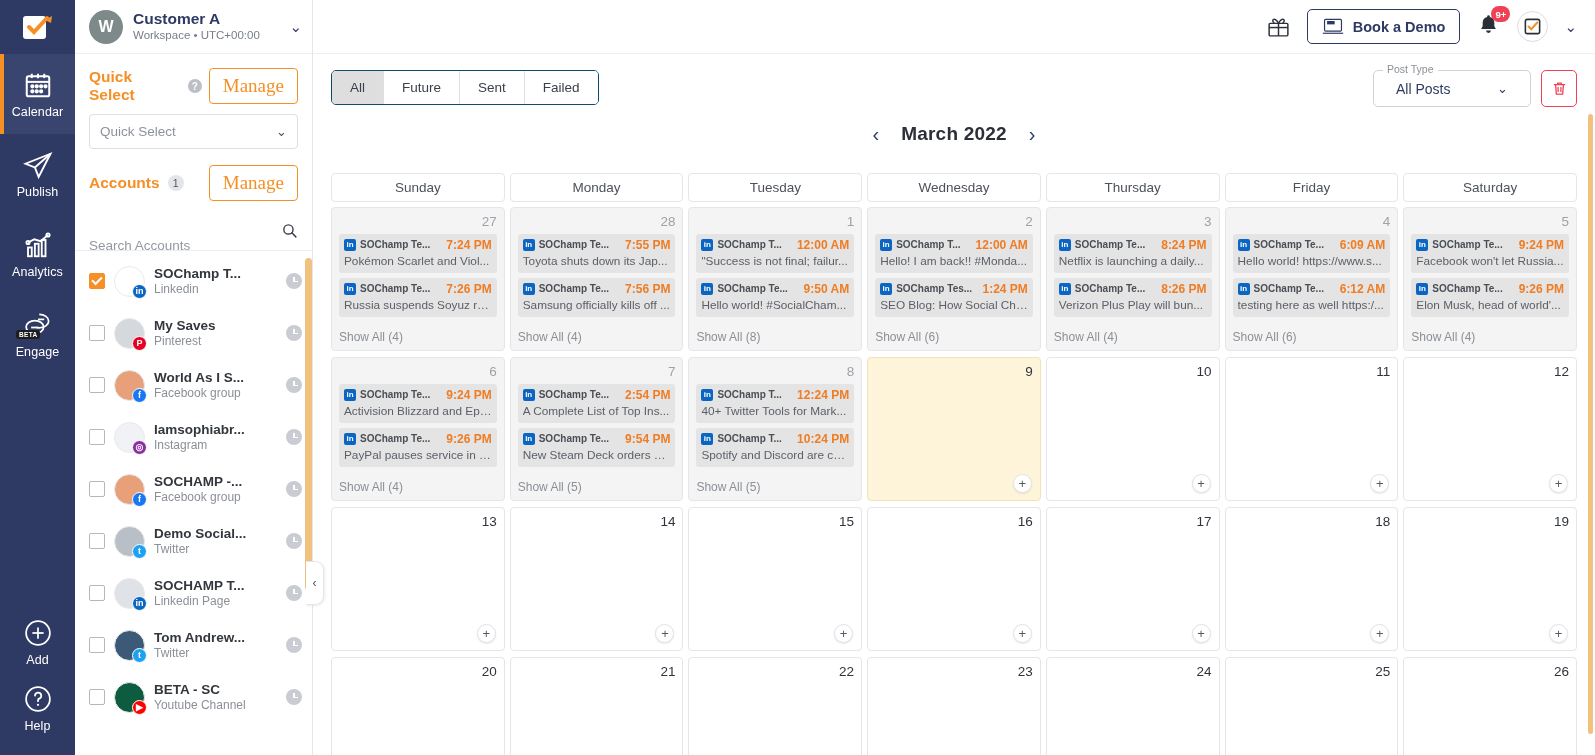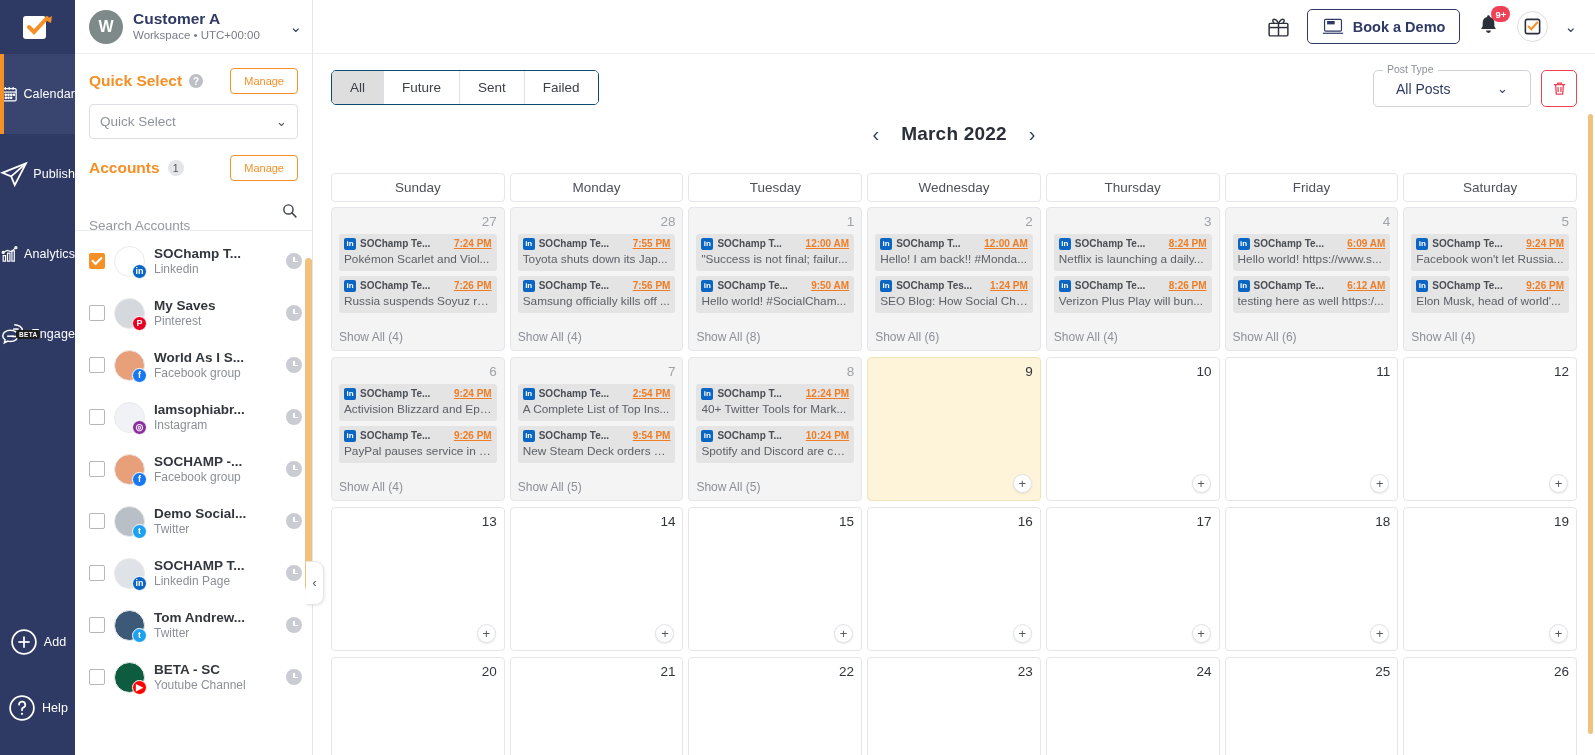--- a/index.html
+++ b/index.html
@@ -17,21 +17,21 @@
     display: flex; flex-direction: column; align-items: center;
     flex: 0 0 75px; position: relative;
   }
   .rail-logo {
     height: 54px; width: 100%;
     display: flex; align-items: center; justify-content: center;
   }
   .logo-mark { position: relative; width: 34px; height: 34px; }
   .rail-item {
     width: 75px; height: 80px;
-    display: flex; align-items: center; justify-content: center;
+    display: flex; flex-direction: column; align-items: center; justify-content: center;
     gap: 5px; position: relative; cursor: pointer;
   }
   .rail-item.active { background: #39456e; }
   .rail-item.active::before {
     content: ""; position: absolute; left: 0; top: 0; bottom: 0;
     width: 4px; background: #f59026;
   }
   .rail-label { font-size: 12.5px; letter-spacing: .1px; }
   .rail-icon { width: 30px; height: 30px; display: block; }
   .beta-badge {
@@ -68,22 +68,22 @@
     display: flex; align-items: center; padding: 14px 14px 8px 14px; gap: 7px;
   }
   .qs-title { font-size: 15.5px; font-weight: bold; color: #f59026; }
   .help-dot {
     width: 14px; height: 14px; border-radius: 50%; background: #bcc0c6;
     color: #fff; font-size: 10px; font-weight: bold;
     display: flex; align-items: center; justify-content: center;
   }
   .manage-btn {
     margin-left: auto; border: 1.4px solid #f59026; color: #f59026;
-    background: #fff; border-radius: 4px; font-size: 11px;
-    padding: 6px 13px; cursor: pointer; font-family: Liberation Sans, sans-serif;
+    background: #fff; border-radius: 4px; font-size: 19px;
+    padding: 6px 13px; cursor: pointer; font-family: Liberation Serif, serif;
   }
   .qs-select {
     margin: 2px 14px 0 14px; height: 35px; border: 1px solid #dcdfe4;
     border-radius: 4px; display: flex; align-items: center;
     padding: 0 10px; font-size: 13.5px; color: #8d929a; cursor: pointer;
   }
   .qs-select .chev2 { margin-left: auto; color: #4a4f58; font-size: 13px; }
 
   .acct-head { display: flex; align-items: center; padding: 16px 14px 8px 14px; gap: 8px; }
   .acct-title { font-size: 15.5px; font-weight: bold; color: #f59026; }
@@ -251,21 +251,21 @@
   .li-icon {
     width: 12px; height: 12px; border-radius: 2px; background: #0a66c2;
     color: #fff; font-size: 8px; font-weight: bold; flex: 0 0 12px;
     display: flex; align-items: center; justify-content: center;
     font-family: "Liberation Sans", sans-serif;
   }
   .ev-acct {
     font-size: 10px; color: #4a4e55; font-weight: bold;
     white-space: nowrap; overflow: hidden; text-overflow: ellipsis; flex: 1; min-width: 0;
   }
-  .ev-time { font-size: 10px; color: #f07c23; font-weight: bold; flex: 0 0 auto; text-decoration: underline; }
+  .ev-time { font-size: 12px; color: #f07c23; font-weight: bold; flex: 0 0 auto; }
   .ev-text {
     font-size: 11.8px; color: #5b6067; margin-top: 2px;
     white-space: nowrap; overflow: hidden; text-overflow: ellipsis;
   }
   .show-all {
     font-size: 12px; color: #8b9097; margin-top: auto; padding-bottom: 6px; cursor: pointer;
   }
   .plus-btn {
     position: absolute; right: 8px; bottom: 7px; width: 19px; height: 19px;
     border-radius: 50%; background: #fff; border: 1px solid #e1e3e7;

